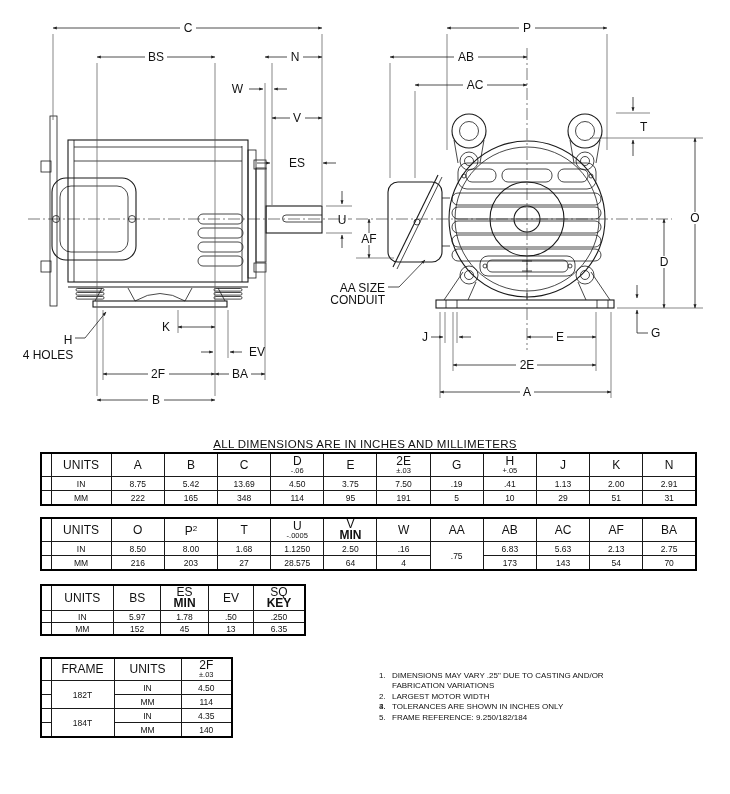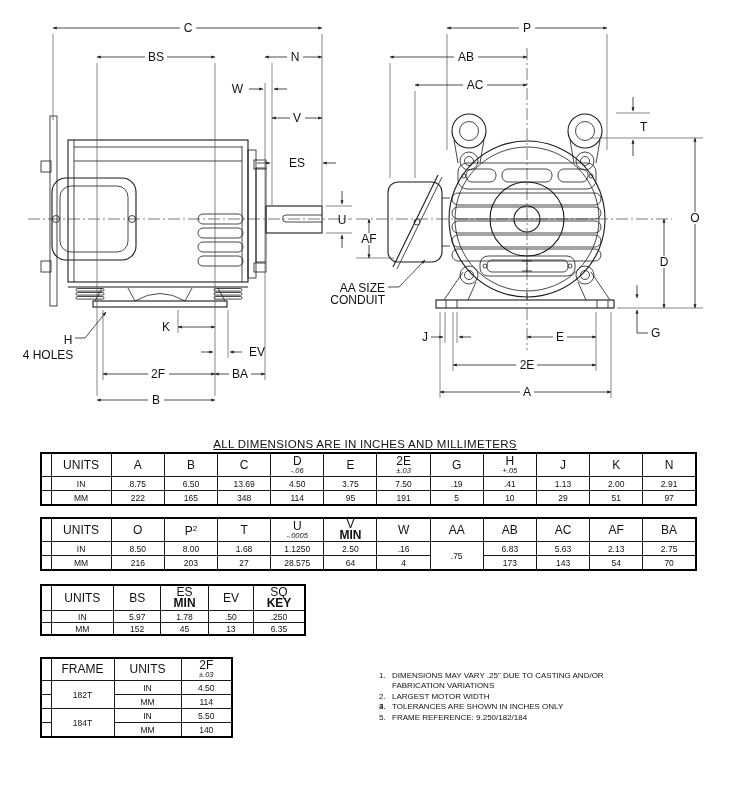--- a/index.html
+++ b/index.html
@@ -18,21 +18,21 @@
   .dim-table th{font-size:12px;height:22px;}
   .dim-table td{font-size:8.5px;height:13px;}
   #t1{left:40px;top:452px;width:657px;}
   #t2{left:40px;top:517px;width:657px;}
   #t3{left:40px;top:584px;width:266px;}
   #t4{left:40px;top:657px;width:193px;}
   #t3 th{height:24px;}
   #t3 td{height:11px;}
   #t4 th{height:21px;margin-top:43px;}
   .hd-l{display:block;line-height:11px;}
-  .hd-sub{display:block;font-size:7.5px;line-height:8px;font-style:italic;}
+  .hd-sub{display:block;font-size:7.5px;line-height:8px;}
   .hd-l2{display:block;line-height:11px;font-weight:bold;}
   sup.h2{font-size:8px;vertical-align:4px;}
   #notes{position:absolute;left:379px;top:671px;width:252px;font-size:8px;line-height:10.4px;}
   .note{position:relative;padding-left:13px;}
   .note .n{position:absolute;left:0;top:0;}
 </style>
 </head>
 <body>
 
 <div id="drawing">
@@ -348,21 +348,21 @@
           <span class="hd-l">K</span>
         </th>
     <th>
           <span class="hd-l">N</span>
         </th>
   </tr>
   <tr>
     <td></td>
     <td>IN</td>
     <td>8.75</td>
-    <td>6.50</td>
+    <td>5.42</td>
     <td>13.69</td>
     <td>4.50</td>
     <td>3.75</td>
     <td>7.50</td>
     <td>.19</td>
     <td>.41</td>
     <td>1.13</td>
     <td>2.00</td>
     <td>2.91</td>
   </tr>
@@ -372,21 +372,21 @@
     <td>222</td>
     <td>165</td>
     <td>348</td>
     <td>114</td>
     <td>95</td>
     <td>191</td>
     <td>5</td>
     <td>10</td>
     <td>29</td>
     <td>51</td>
-    <td>97</td>
+    <td>31</td>
   </tr>
 </tbody>
   </table>
 
 <table class="dim-table" id="t2">
   <colgroup>
       <col style="width:10px">
       <col style="width:60px">
       <col span="11" style="width:53px">
     </colgroup>
@@ -542,21 +542,21 @@
   </tr>
   <tr>
     <td></td>
     <td>MM</td>
     <td>114</td>
   </tr>
   <tr>
     <td></td>
     <td rowspan="2">184T</td>
     <td>IN</td>
-    <td>5.50</td>
+    <td>4.35</td>
   </tr>
   <tr>
     <td></td>
     <td>MM</td>
     <td>140</td>
   </tr>
 </tbody>
   </table>
 
 <div id="notes">

